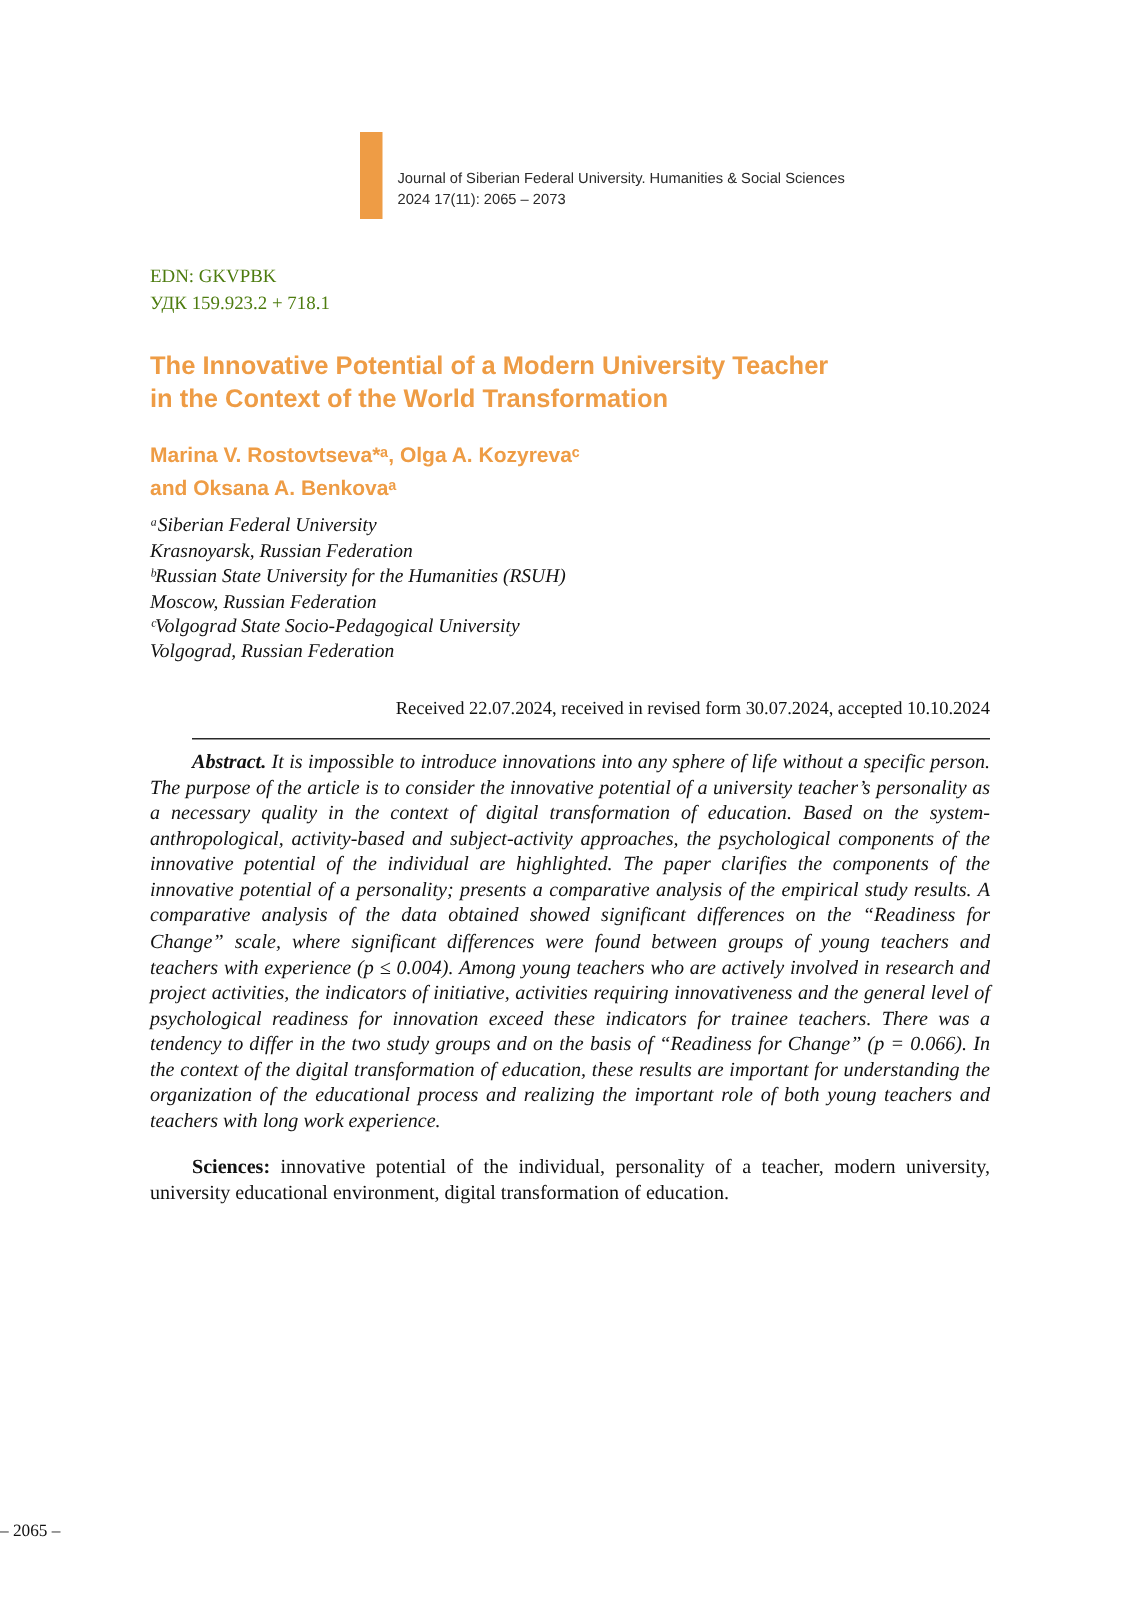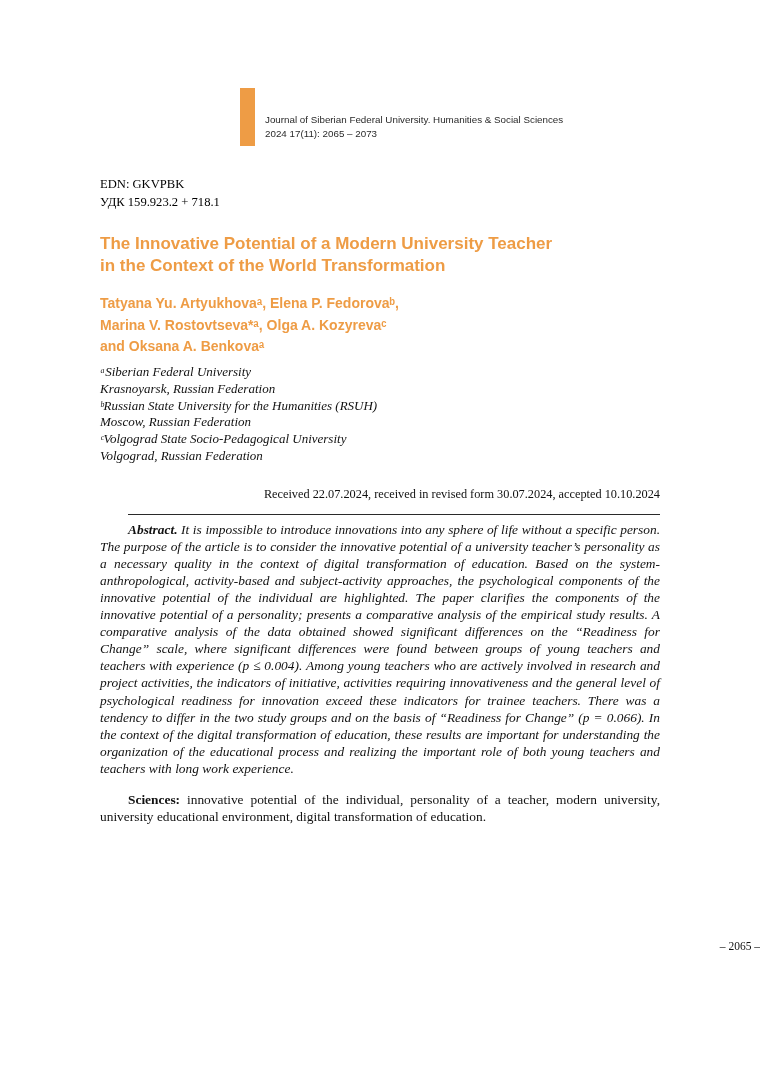--- a/index.html
+++ b/index.html
@@ -22,21 +22,21 @@
     background:var(--accent, #EE9C45);
     flex:0 0 auto;
   }
   .masthead-text {
     font-family:"Liberation Sans", sans-serif;
     font-size:9.8px; line-height:1.5; color:#2a2a2a;
     padding-left:10px; padding-bottom:4px;
   }
 
   
-  .codes { margin-top:30px; font-size:12.6px; line-height:1.42; color:#000000; }
+  .codes { margin-top:30px; font-size:12.6px; line-height:1.42; color:#4d7c0f; }
 
   
   .title {
     margin-top:21px;
     font-family:"Liberation Sans", sans-serif;
     font-weight:bold; font-size:17px; line-height:1.3;
     color:var(--accent, #EE9C45);
   }
 
   
@@ -77,22 +77,22 @@
 
   
   .footnotes {
     position:absolute; left:100px; top:916px; width:560px;
     font-size:10.6px; line-height:1.55; color:#222;
   }
   .footnote-rule { width:90px; border-top:1px solid #2a2a2a; margin-bottom:6px; }
 
   
   .page-number {
-    position:absolute; left:0; top:940px; width:760px;
-    text-align:right; font-size:11.5px; color:#111;
+    position:absolute; left:0; top:1015px; width:760px;
+    text-align:left; font-size:11.5px; color:#111;
   }
 
   b.lead { font-weight:bold; }
 </style>
 </head>
 <body>
 
 <div class="page">
 
   <div class="masthead">
@@ -107,21 +107,20 @@
     <div>EDN: GKVPBK</div>
     <div>УДК 159.923.2 + 718.1</div>
   </div>
 
   <h1 class="title">
     <div>The Innovative Potential of a Modern University Teacher</div>
     <div>in the Context of the World Transformation</div>
   </h1>
 
   <div class="authors">
-    <div>Tatyana Yu. Artyukhovaᵃ, Elena P. Fedorovaᵇ,</div>
     <div>Marina V. Rostovtseva*ᵃ, Olga A. Kozyrevaᶜ</div>
     <div>and Oksana A. Benkovaᵃ</div>
   </div>
 
   <div class="affiliations">
     <div>ᵃSiberian Federal University</div>
     <div>Krasnoyarsk, Russian Federation</div>
     <div>ᵇRussian State University for the Humanities (RSUH)</div>
     <div>Moscow, Russian Federation</div>
     <div>ᶜVolgograd State Socio-Pedagogical University</div>

